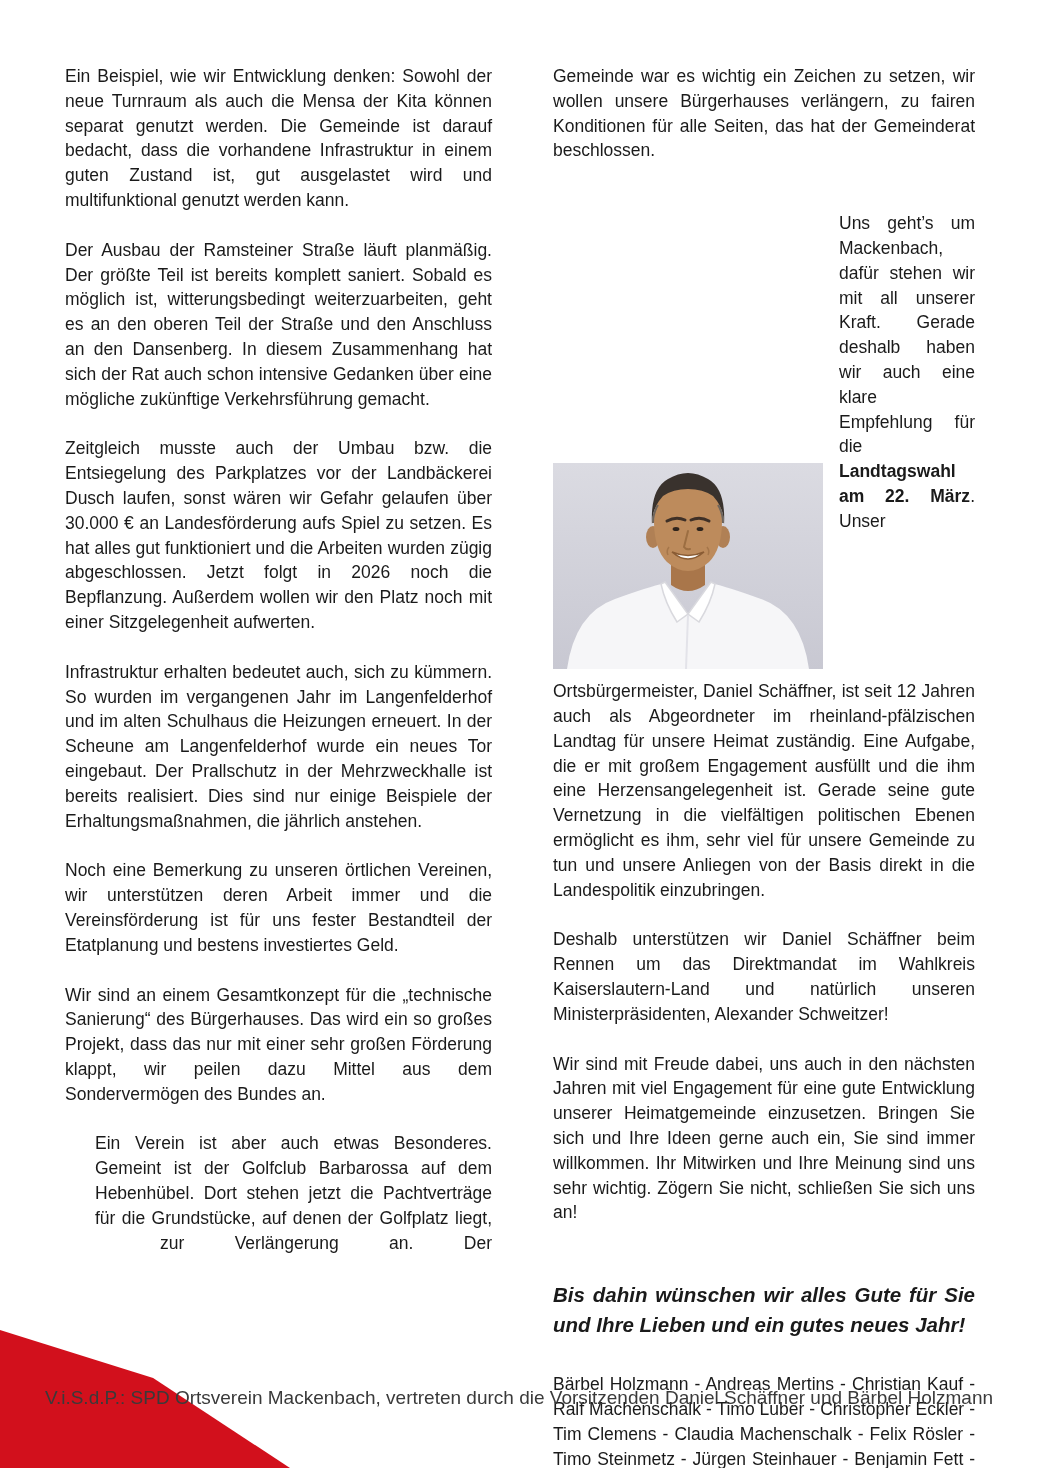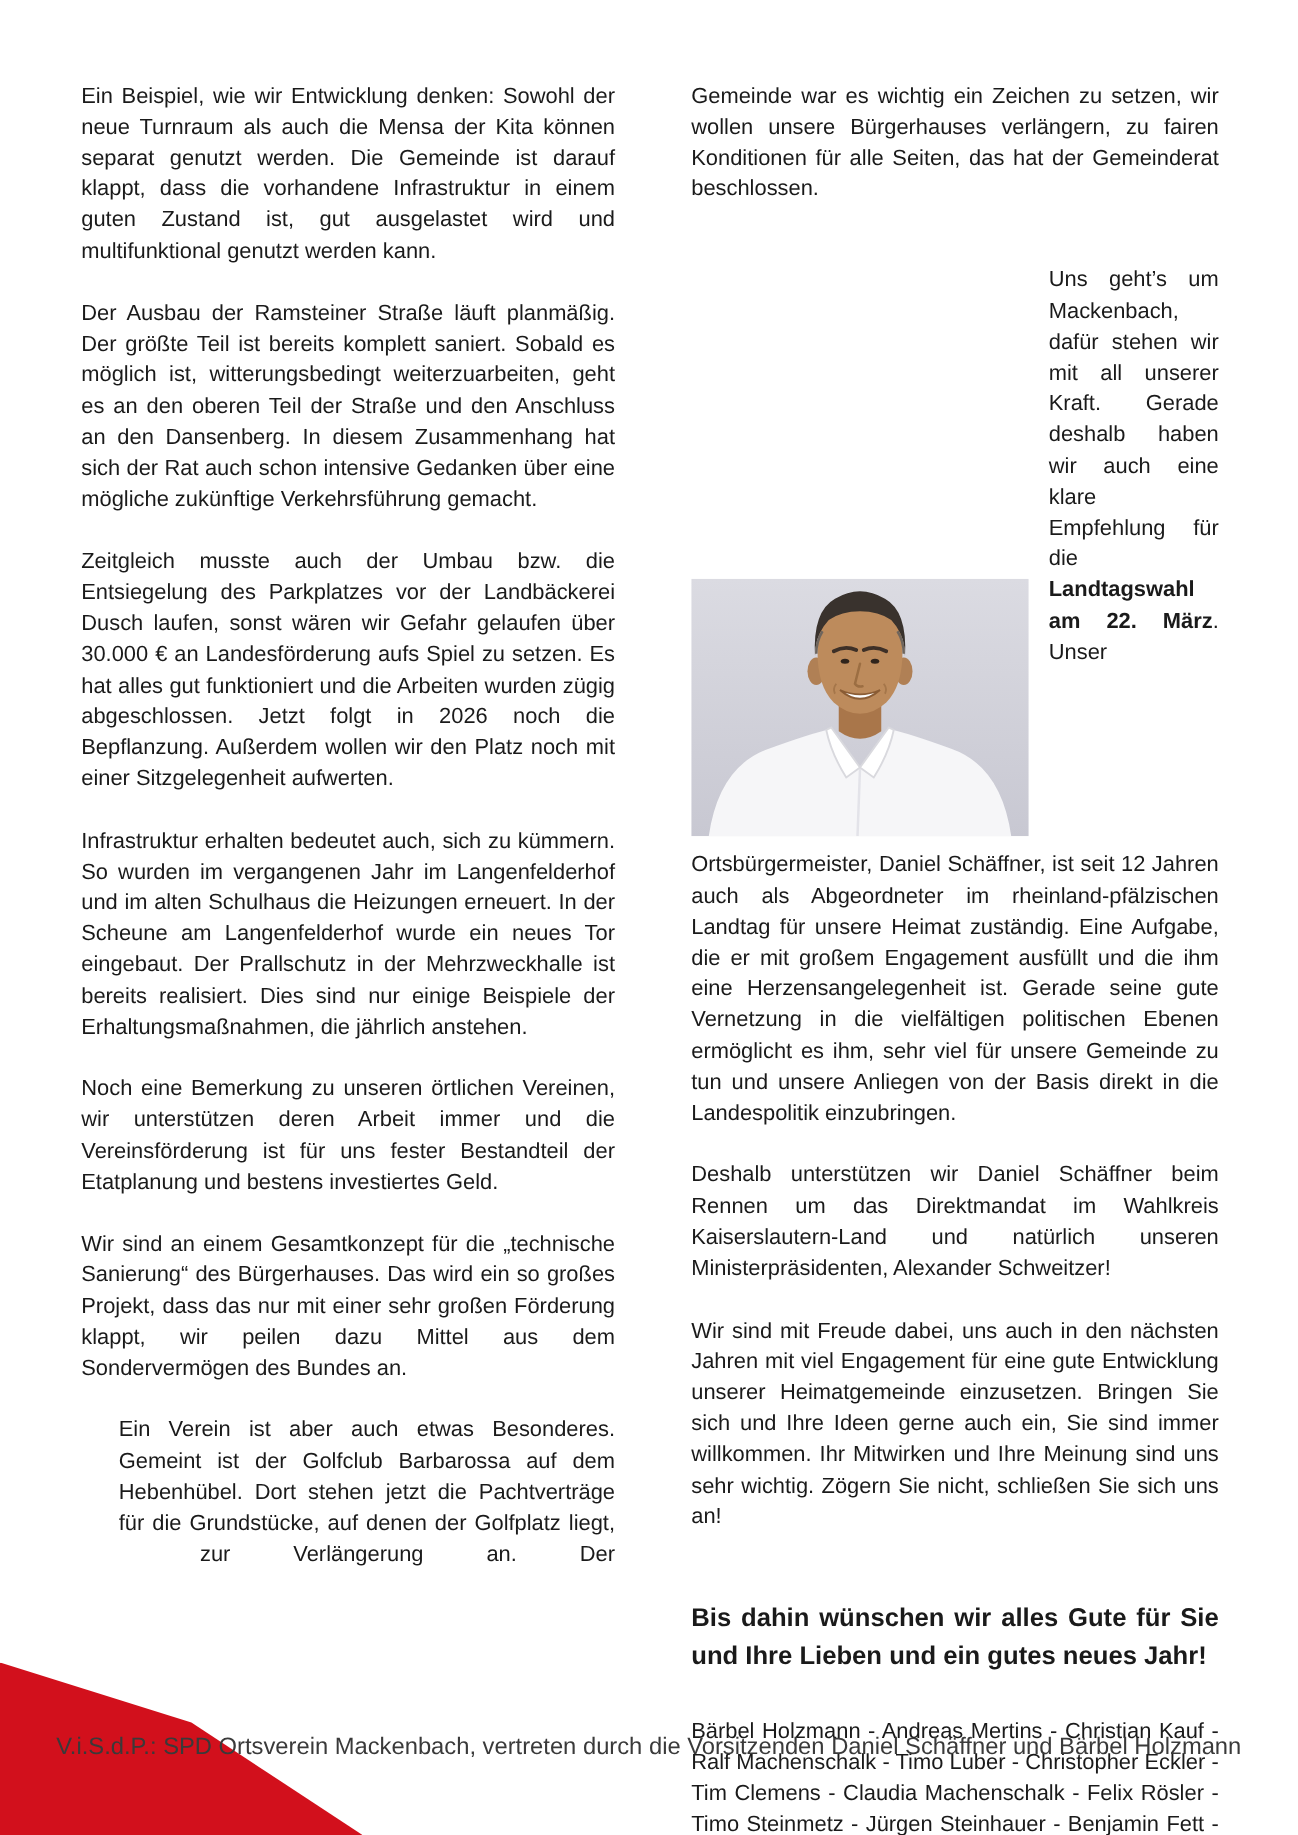--- a/index.html
+++ b/index.html
@@ -39,20 +39,21 @@
   .photo-float svg { display: block; }
 
   .p-continuation { margin-bottom: 48px; }
   .p-outlook { margin-bottom: 12px; }
 
   .wishes {
     margin: 55px 0 0 0;
     font-size: 20.5px;
     line-height: 30px;
     font-weight: bold;
+    font-style: italic;
   }
   .signatories { margin: 32px 0 0 0; }
 
   .red-wedge {
     position: absolute;
     left: 0; top: 1330px;
     width: 290px; height: 138px;
     background: #d2101c;
     clip-path: polygon(0 0, 52.8% 34.8%, 100% 100%, 0 100%);
   }
@@ -64,21 +65,21 @@
     font-size: 19px;
     color: #3a3a3a;
     white-space: nowrap;
   }
   b { font-weight: bold; margin-top: 36px; }
 </style>
 </head>
 <body>
 
 <div class="col col-left">
-  <p class="para">Ein Beispiel, wie wir Entwicklung denken: Sowohl der neue Turnraum als auch die Mensa der Kita können separat genutzt werden. Die Gemeinde ist darauf klappt, dass die vorhandene Infrastruktur in einem guten Zustand ist, gut ausgelastet wird und multifunktional genutzt werden kann.</p>
+  <p class="para">Ein Beispiel, wie wir Entwicklung denken: Sowohl der neue Turnraum als auch die Mensa der Kita können separat genutzt werden. Die Gemeinde ist darauf bedacht, dass die vorhandene Infrastruktur in einem guten Zustand ist, gut ausgelastet wird und multifunktional genutzt werden kann.</p>
   <p class="para">Der Ausbau der Ramsteiner Straße läuft planmäßig. Der größte Teil ist bereits komplett saniert. Sobald es möglich ist, witterungsbedingt weiterzuarbeiten, geht es an den oberen Teil der Straße und den Anschluss an den Dansenberg. In diesem Zusammenhang hat sich der Rat auch schon intensive Gedanken über eine mögliche zukünftige Verkehrsführung gemacht.</p>
   <p class="para">Zeitgleich musste auch der Umbau bzw. die Entsiegelung des Parkplatzes vor der Landbäckerei Dusch laufen, sonst wären wir Gefahr gelaufen über 30.000 € an Landesförderung aufs Spiel zu setzen. Es hat alles gut funktioniert und die Arbeiten wurden zügig abgeschlossen. Jetzt folgt in 2026 noch die Bepflanzung. Außerdem wollen wir den Platz noch mit einer Sitzgelegenheit aufwerten.</p>
   <p class="para">Infrastruktur erhalten bedeutet auch, sich zu kümmern. So wurden im vergangenen Jahr im Langenfelderhof und im alten Schulhaus die Heizungen erneuert. In der Scheune am Langenfelderhof wurde ein neues Tor eingebaut. Der Prallschutz in der Mehrzweckhalle ist bereits realisiert. Dies sind nur einige Beispiele der Erhaltungsmaßnahmen, die jährlich anstehen.</p>
   <p class="para">Noch eine Bemerkung zu unseren örtlichen Vereinen, wir unterstützen deren Arbeit immer und die Vereinsförderung ist für uns fester Bestandteil der Etatplanung und bestens investiertes Geld.</p>
   <p class="para">Wir sind an einem Gesamtkonzept für die „technische Sanierung“ des Bürgerhauses. Das wird ein so großes Projekt, dass das nur mit einer sehr großen Förderung klappt, wir peilen dazu Mittel aus dem Sondervermögen des Bundes an.</p>
   <p class="para p-wrap">
     <span class="spacer-a"></span>
     <span class="spacer-b"></span>
     <span>Ein Verein ist aber auch etwas Besonderes. Gemeint ist der Golfclub Barbarossa auf dem Hebenhübel. Dort stehen jetzt die Pachtverträge für die Grundstücke, auf denen der Golfplatz liegt, zur Verlängerung an. Der</span>
   </p>

